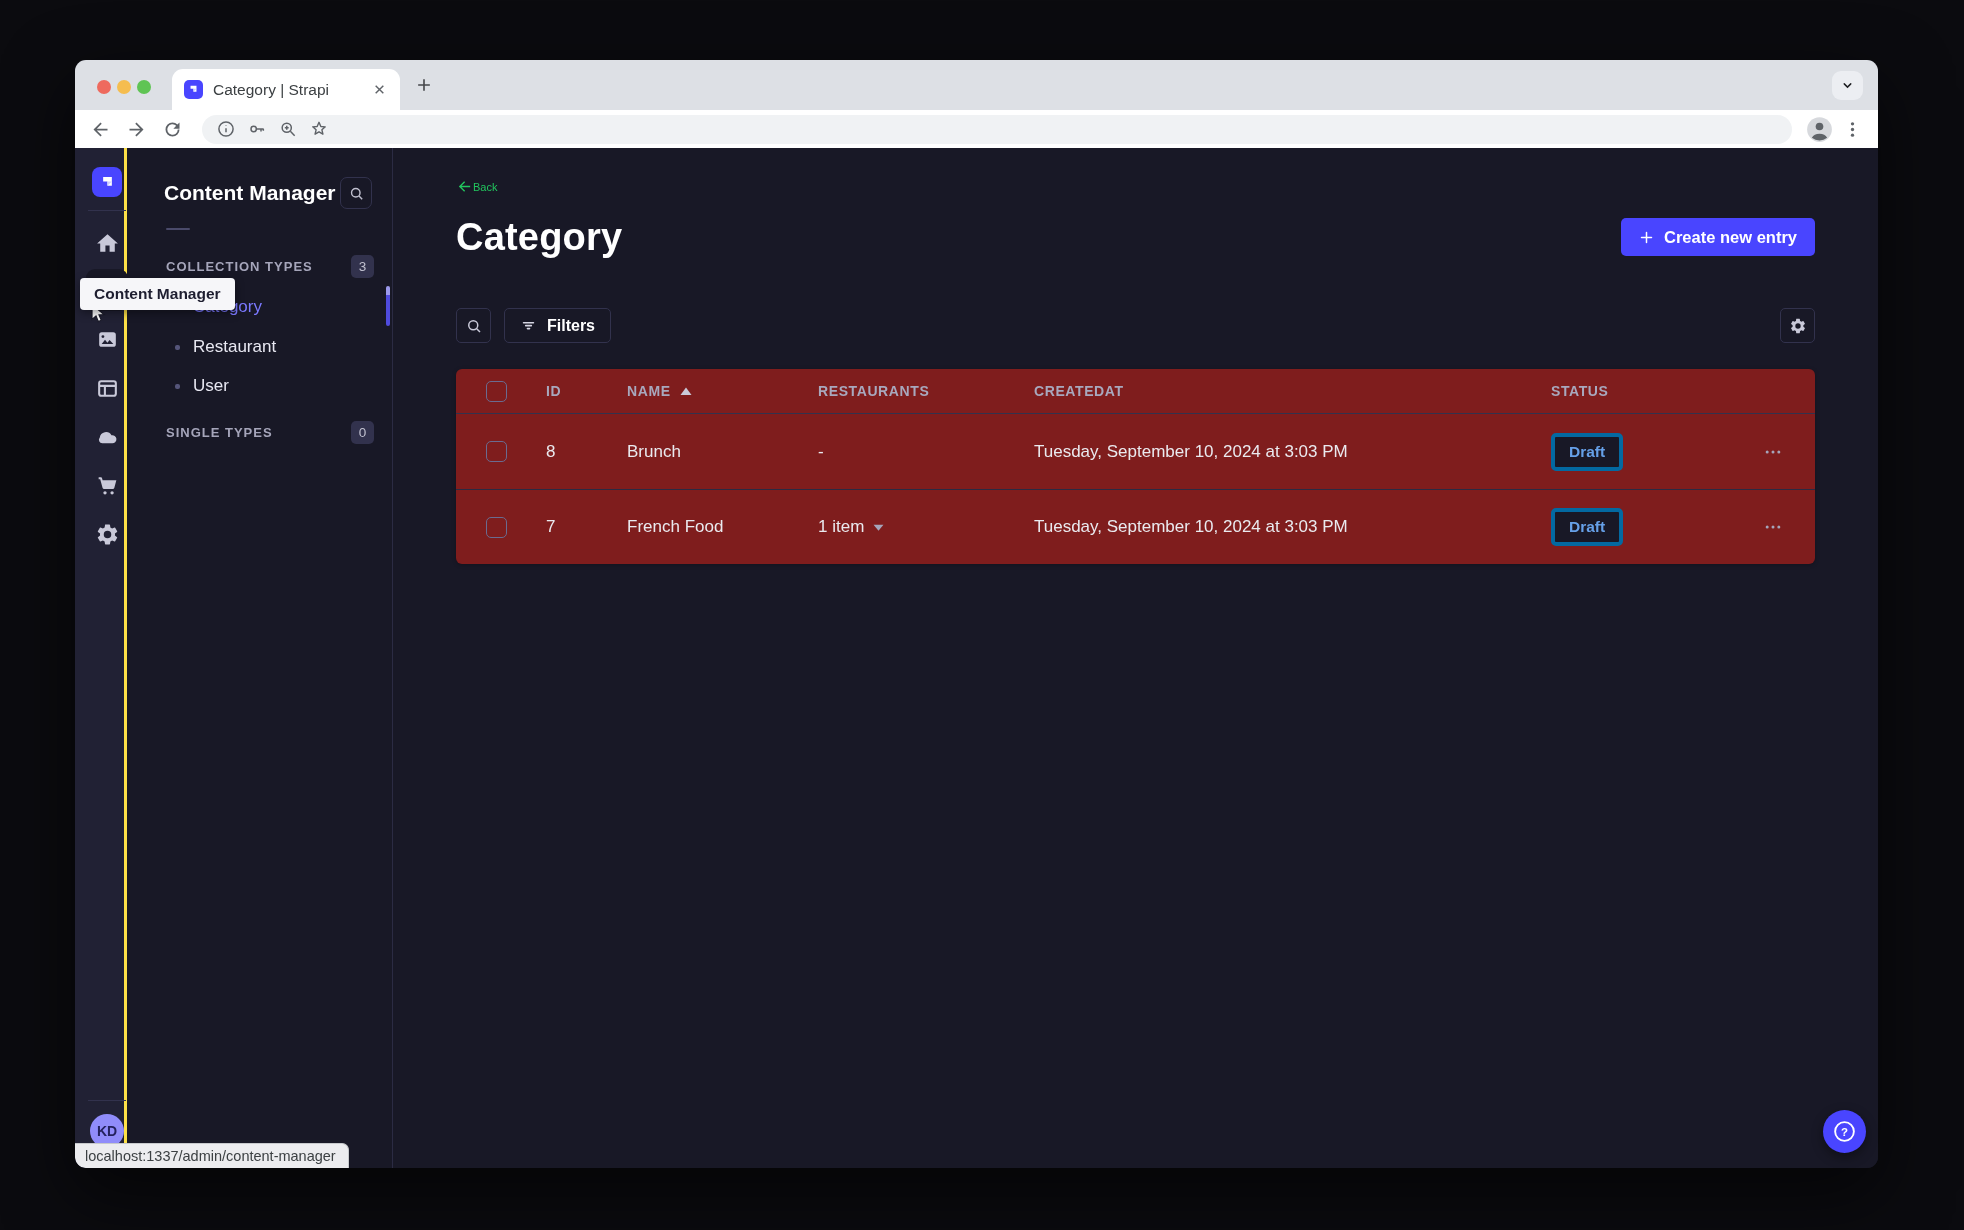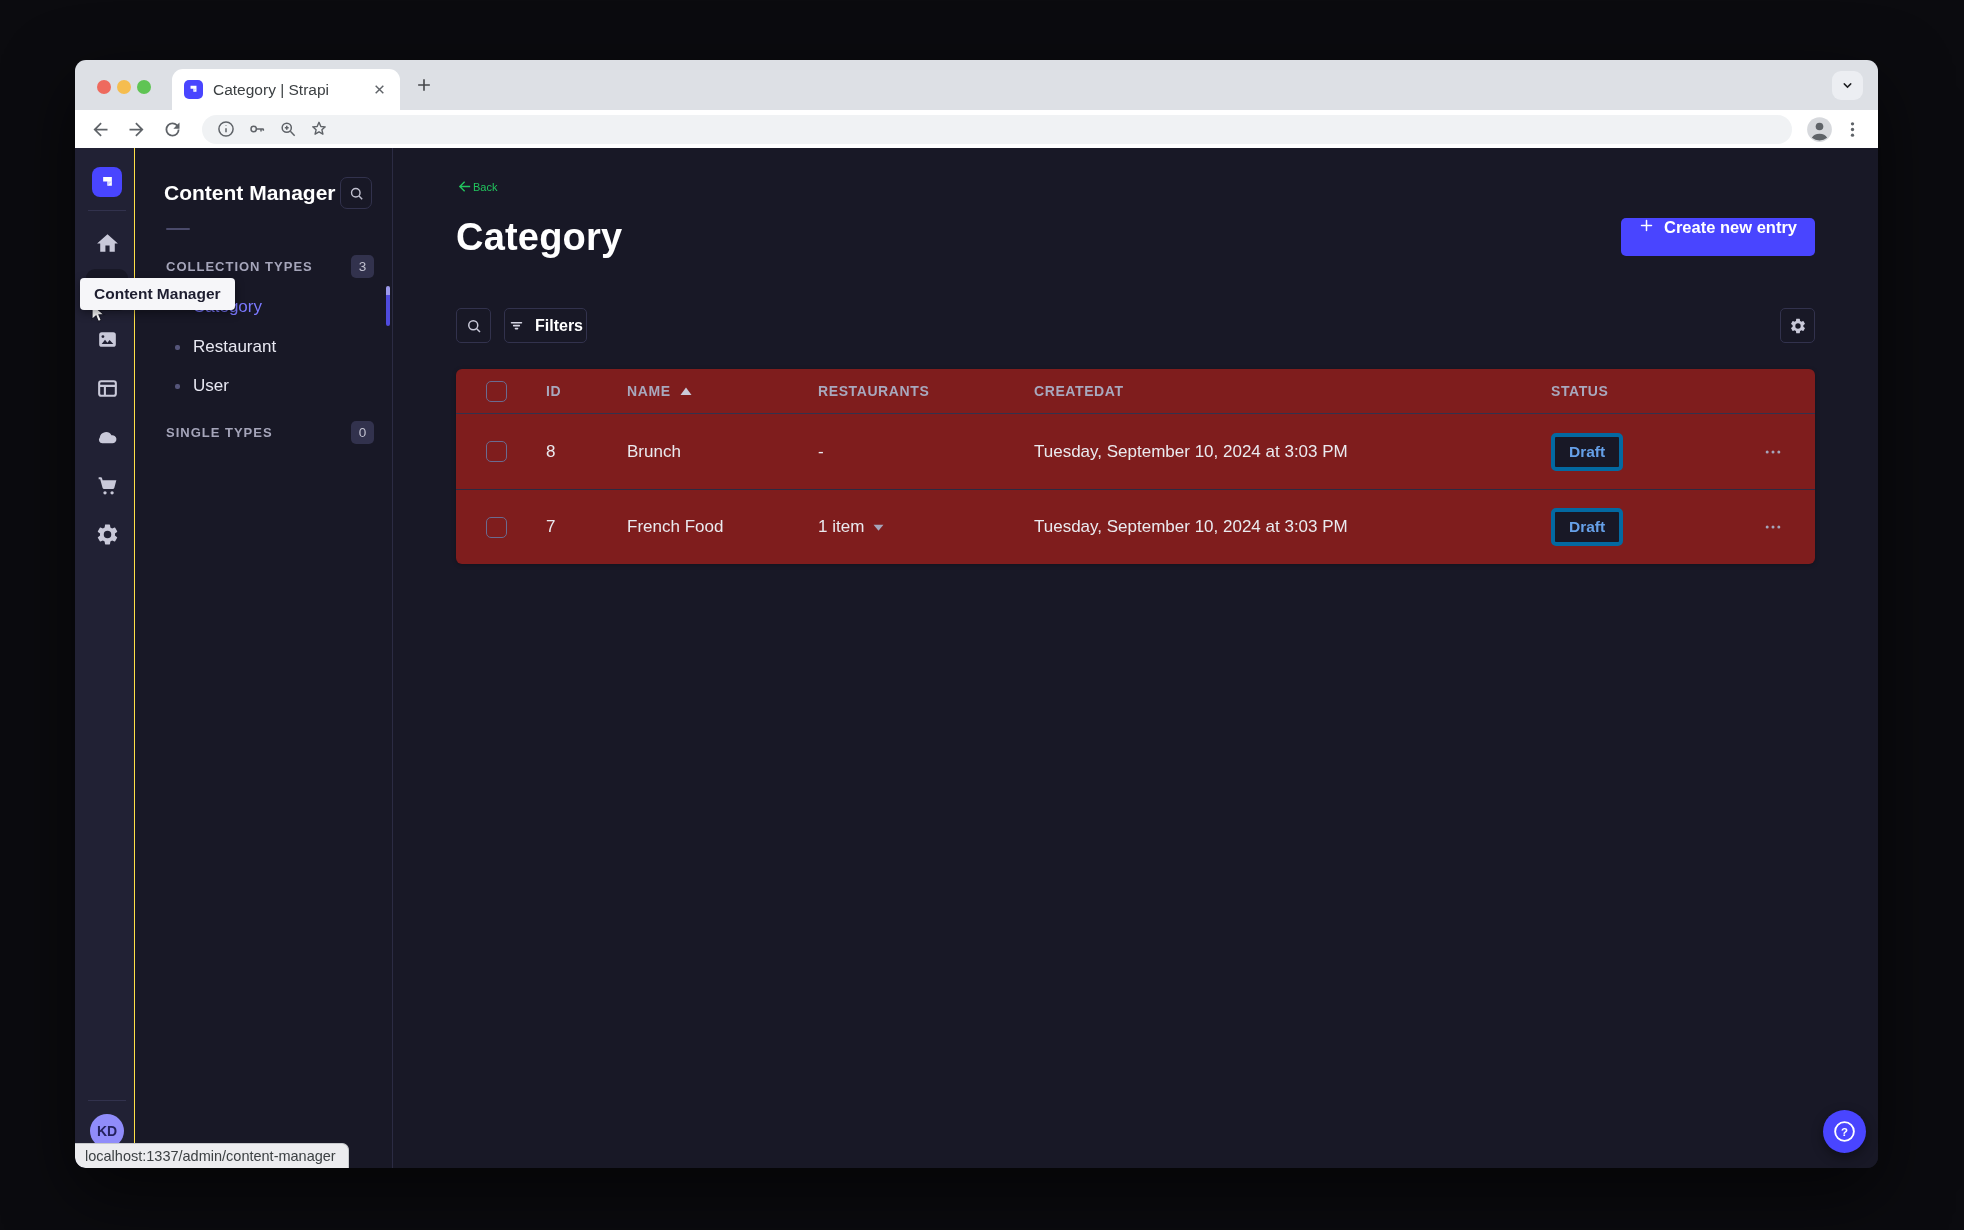--- a/index.html
+++ b/index.html
@@ -37,22 +37,22 @@
   .omnibox {
     flex:1; height:29px; background:#f0f2f4; border-radius:15px;
     display:flex; align-items:center; padding:0 14px; gap:11px; margin:0 10px 0 4px;
   }
   .omni-url { flex:1; font-size:16.5px; color:#202124; white-space:nowrap; overflow:hidden; }
   .omni-ic { width:20px; height:20px; color:#5f6368; flex:none; }
   .chrome-avatar { width:27px; height:27px; margin:0 9px 0 4px; flex:none; }
   
   .app { position:absolute; left:0; top:88px; right:0; bottom:0; background:#181826; }
   .rail {
-    position:absolute; left:0; top:0; bottom:0; width:60px;
-    background:#212134; border-right:1px solid #fde047;
+    position:absolute; left:0; top:0; bottom:0; width:52px;
+    background:#212134; border-right:3px solid #fde047;
   }
   .rail-logo { position:absolute; left:17px; top:19px; width:30px; height:30px; border-radius:8px; background:#4945ff; display:flex; align-items:center; justify-content:center; }
   .rail-div { position:absolute; left:13px; width:38px; height:1px; background:#32324d; }
   .rail-item { position:absolute; left:11px; width:42px; height:42px; border-radius:9px; display:flex; align-items:center; justify-content:center; color:#c9c9d9; }
   .rail-item.active { background:#181826; color:#8c88ff; }
   .rail-item svg { width:25px; height:25px; }
   .cursor-glyph { position:absolute; left:13px; top:155px; width:20px; height:22px; z-index:30; }
   .rail-avatar {
     position:absolute; left:15px; top:966px; width:34px; height:34px; border-radius:50%;
     background:#908cfa; color:#24225e; font-size:14px; font-weight:bold;
@@ -83,30 +83,30 @@
     white-space:nowrap;
   }
   
   .main { position:absolute; left:318px; right:0; top:0; bottom:0; padding:30px 63px 0; }
   .back-row { display:inline-flex; align-items:center; gap:0; color:#22c55e; font-size:11px; }
   .back-row svg { width:17px; height:17px; }
   .title-row { display:flex; align-items:flex-start; justify-content:space-between; margin-top:17px; }
   h1.page-title { font-size:38px; font-weight:bold; color:#ffffff; letter-spacing:.2px; }
   .subtitle { margin-top:7px; font-size:18px; color:#a5a5ba; }
   .primary-btn {
-    display:flex; gap:10px; background:#4945ff; color:#ffffff;
+    display:flex; align-items:center; gap:10px; background:#4945ff; color:#ffffff;
     border:none; border-radius:5px; padding:0 18px; height:38px; margin-top:2px;
     font-size:16.5px; font-weight:bold; font-family:inherit; cursor:pointer;
   }
   .primary-btn svg { width:15px; height:15px; }
   .filters-row { display:flex; align-items:center; gap:13px; margin-top:49px; }
   .icon-btn { width:35px; height:35px; border:1px solid #32324d; border-radius:5px; background:transparent; display:flex; align-items:center; justify-content:center; color:#c9c9d9; }
   .icon-btn svg { width:18px; height:18px; }
   .filters-btn {
-    display:flex; align-items:center; gap:10px; height:35px; padding:0 3px;
+    display:flex; align-items:center; gap:10px; height:35px; padding:0 15px;
     border:1px solid #32324d; border-radius:5px; background:transparent;
     color:#ffffff; font-size:16px; font-weight:bold; font-family:inherit; cursor:pointer;
   }
   .filters-btn svg { width:17px; height:17px; color:#d6d6e4; }
   .spacer { flex:1; }
   .table { margin-top:26px; background:#7f1d1d; border-radius:6px; overflow:hidden; box-shadow:0 1px 4px rgba(0,0,0,.25); }
   .t-row { display:grid; grid-template-columns:90px 81px 191px 216px 517px 202px 1fr; align-items:center; }
   .t-head { height:45px; border-bottom:1px solid #32324d; }
   .t-body-row { height:75px; }
   .t-body-row + .t-body-row { border-top:1px solid #2b2b43; }

